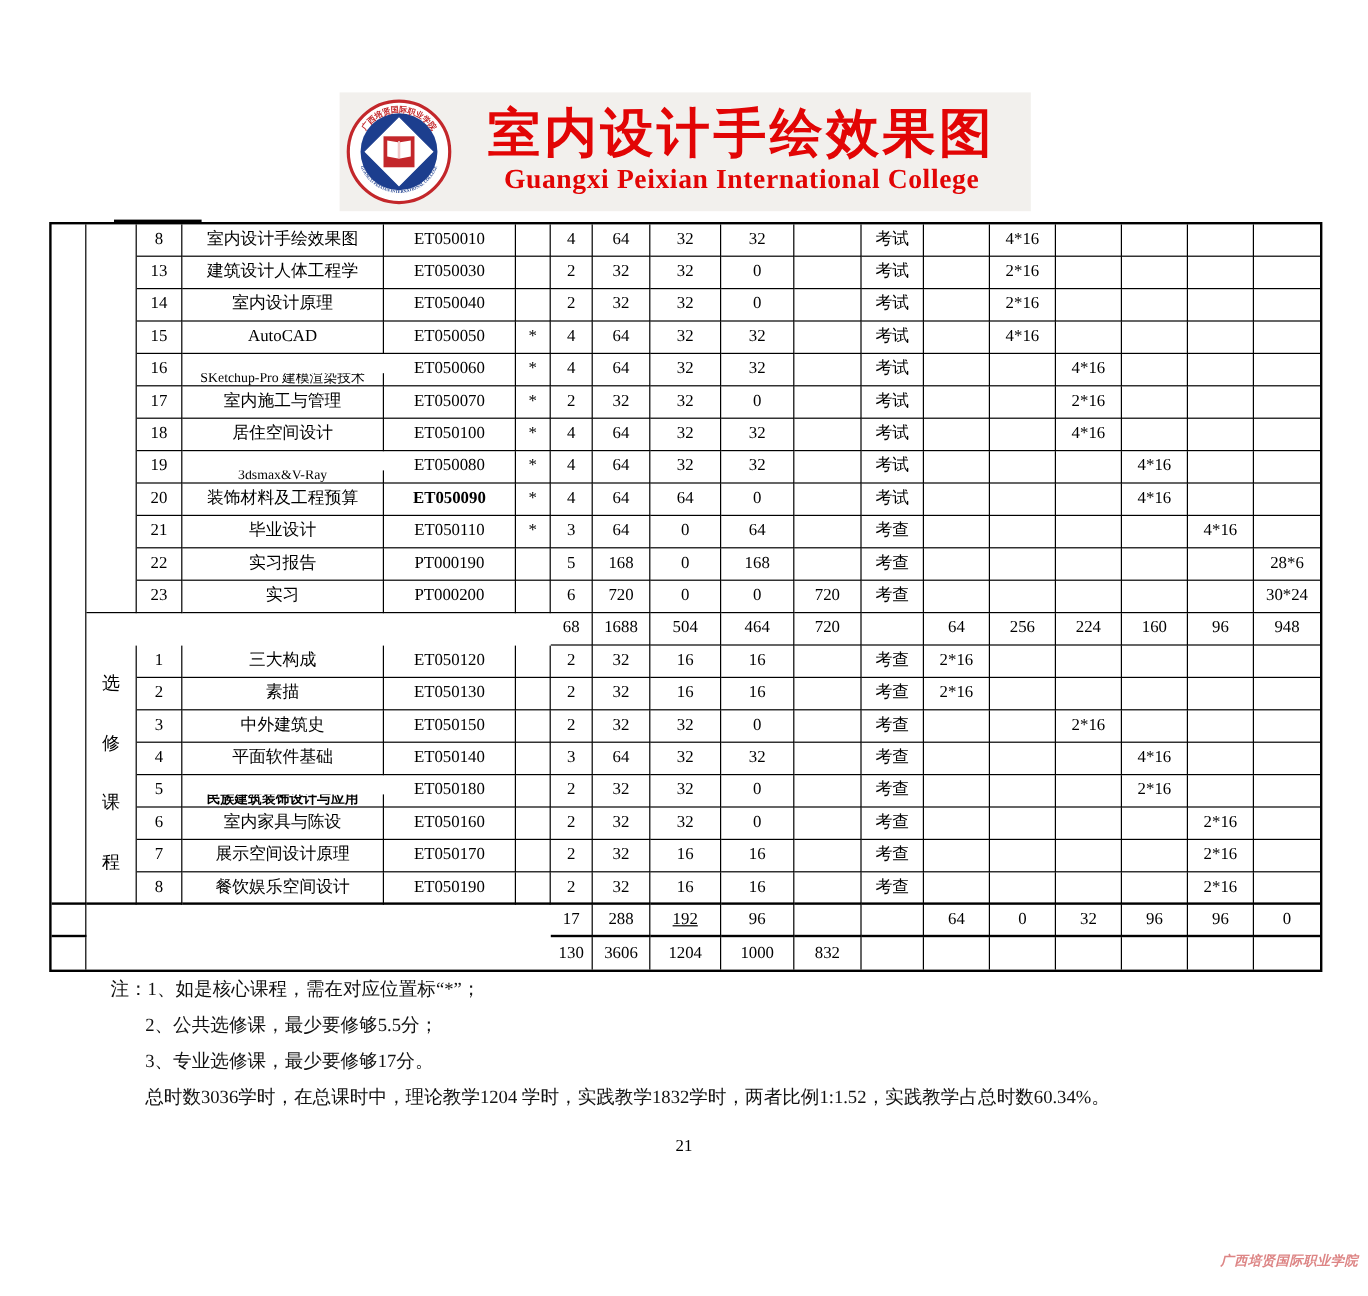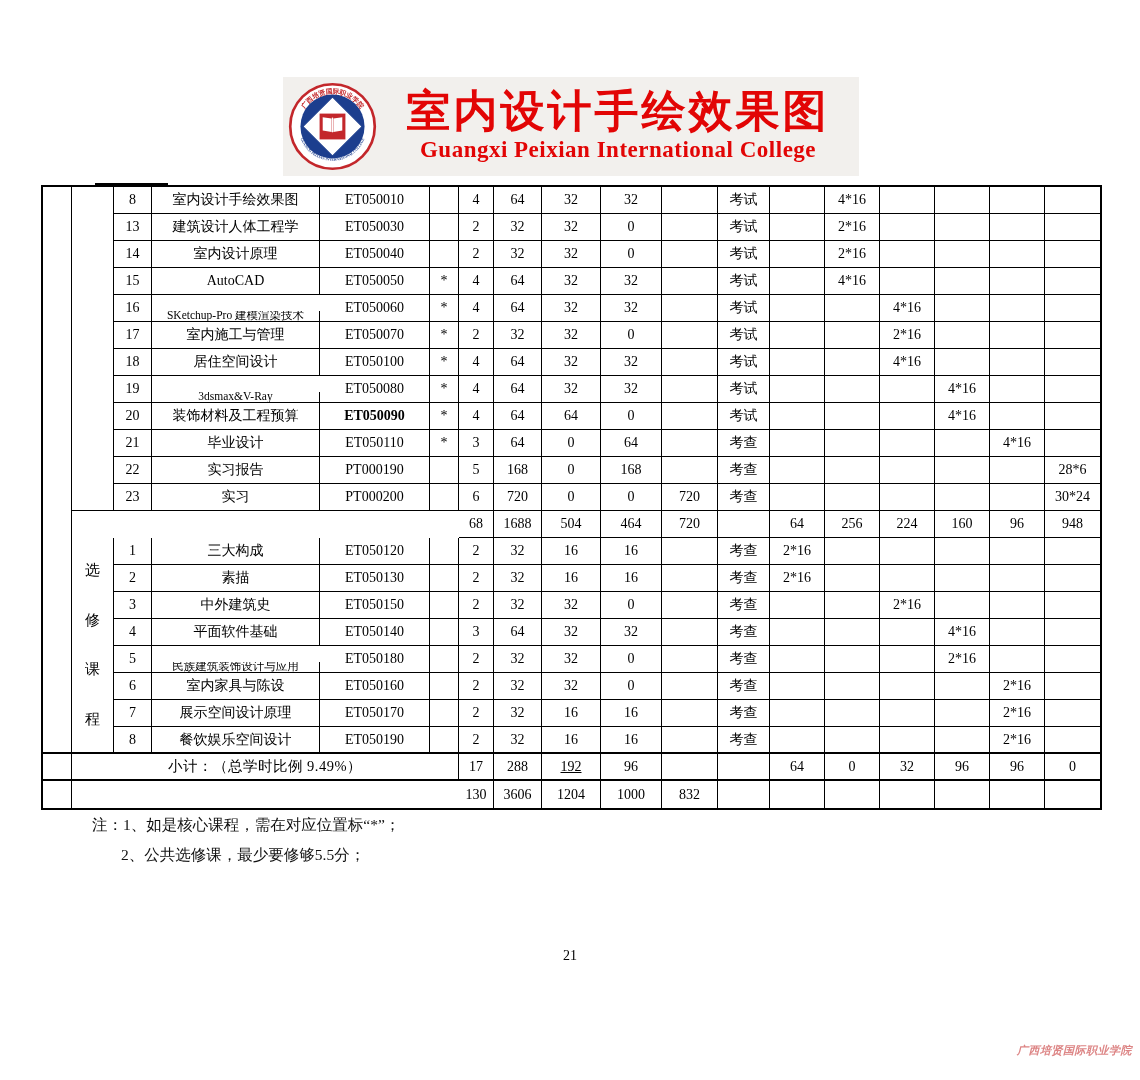--- a/index.html
+++ b/index.html
@@ -361,21 +361,21 @@
     <div class="cell" style="grid-area: 17 / 10 / span 1 / span 1;">32</div>
     <div class="cell" style="grid-area: 17 / 11 / span 1 / span 1;"></div>
     <div class="cell" style="grid-area: 17 / 12 / span 1 / span 1;">考查</div>
     <div class="cell" style="grid-area: 17 / 13 / span 1 / span 1;"></div>
     <div class="cell" style="grid-area: 17 / 14 / span 1 / span 1;"></div>
     <div class="cell" style="grid-area: 17 / 15 / span 1 / span 1;"></div>
     <div class="cell" style="grid-area: 17 / 16 / span 1 / span 1;">4*16</div>
     <div class="cell" style="grid-area: 17 / 17 / span 1 / span 1;"></div>
     <div class="cell last-col" style="grid-area: 17 / 18 / span 1 / span 1;"></div>
     <div class="cell" style="grid-area: 18 / 3 / span 1 / span 1;">5</div>
-    <div class="cell small" style="grid-area: 18 / 4 / span 1 / span 1;">民族建筑装饰设计与应用</div>
+    <div class="cell small" style="grid-area: 18 / 4 / span 1 / span 1; font-weight: bold;">民族建筑装饰设计与应用</div>
     <div class="cell" style="grid-area: 18 / 5 / span 1 / span 1;">ET050180</div>
     <div class="cell" style="grid-area: 18 / 6 / span 1 / span 1;"></div>
     <div class="cell" style="grid-area: 18 / 7 / span 1 / span 1;">2</div>
     <div class="cell" style="grid-area: 18 / 8 / span 1 / span 1;">32</div>
     <div class="cell" style="grid-area: 18 / 9 / span 1 / span 1;">32</div>
     <div class="cell" style="grid-area: 18 / 10 / span 1 / span 1;">0</div>
     <div class="cell" style="grid-area: 18 / 11 / span 1 / span 1;"></div>
     <div class="cell" style="grid-area: 18 / 12 / span 1 / span 1;">考查</div>
     <div class="cell" style="grid-area: 18 / 13 / span 1 / span 1;"></div>
     <div class="cell" style="grid-area: 18 / 14 / span 1 / span 1;"></div>
@@ -424,21 +424,20 @@
     <div class="cell thick-bottom" style="grid-area: 21 / 9 / span 1 / span 1;">16</div>
     <div class="cell thick-bottom" style="grid-area: 21 / 10 / span 1 / span 1;">16</div>
     <div class="cell thick-bottom" style="grid-area: 21 / 11 / span 1 / span 1;"></div>
     <div class="cell thick-bottom" style="grid-area: 21 / 12 / span 1 / span 1;">考查</div>
     <div class="cell thick-bottom" style="grid-area: 21 / 13 / span 1 / span 1;"></div>
     <div class="cell thick-bottom" style="grid-area: 21 / 14 / span 1 / span 1;"></div>
     <div class="cell thick-bottom" style="grid-area: 21 / 15 / span 1 / span 1;"></div>
     <div class="cell thick-bottom" style="grid-area: 21 / 16 / span 1 / span 1;"></div>
     <div class="cell thick-bottom" style="grid-area: 21 / 17 / span 1 / span 1;">2*16</div>
     <div class="cell last-col thick-bottom" style="grid-area: 21 / 18 / span 1 / span 1;"></div>
-    <div class="cell label thick-bottom" style="grid-area: 22 / 2 / span 1 / span 5;">小计：（总学时比例 9.49%）</div>
     <div class="cell thick-bottom" style="grid-area: 22 / 7 / span 1 / span 1;">17</div>
     <div class="cell thick-bottom" style="grid-area: 22 / 8 / span 1 / span 1;">288</div>
     <div class="cell thick-bottom" style="grid-area: 22 / 9 / span 1 / span 1; text-decoration: underline;">192</div>
     <div class="cell thick-bottom" style="grid-area: 22 / 10 / span 1 / span 1;">96</div>
     <div class="cell thick-bottom" style="grid-area: 22 / 11 / span 1 / span 1;"></div>
     <div class="cell thick-bottom" style="grid-area: 22 / 12 / span 1 / span 1;"></div>
     <div class="cell thick-bottom" style="grid-area: 22 / 13 / span 1 / span 1;">64</div>
     <div class="cell thick-bottom" style="grid-area: 22 / 14 / span 1 / span 1;">0</div>
     <div class="cell thick-bottom" style="grid-area: 22 / 15 / span 1 / span 1;">32</div>
     <div class="cell thick-bottom" style="grid-area: 22 / 16 / span 1 / span 1;">96</div>
@@ -454,16 +453,18 @@
     <div class="cell no-bottom" style="grid-area: 23 / 14 / span 1 / span 1;"></div>
     <div class="cell no-bottom" style="grid-area: 23 / 15 / span 1 / span 1;"></div>
     <div class="cell no-bottom" style="grid-area: 23 / 16 / span 1 / span 1;"></div>
     <div class="cell no-bottom" style="grid-area: 23 / 17 / span 1 / span 1;"></div>
     <div class="cell last-col no-bottom" style="grid-area: 23 / 18 / span 1 / span 1;"></div>
   </div>
 
 <div class="notes">
   <div class="note-line"><span>注：</span><span>1、如是核心课程，需在对应位置标“*”；</span></div>
   <div class="note-line note-indent">2、公共选修课，最少要修够5.5分；</div>
+  <div class="note-line note-indent">3、专业选修课，最少要修够17分。</div>
+  <div class="note-line note-indent">总时数3036学时，在总课时中，理论教学1204 学时，实践教学1832学时，两者比例1:1.52，实践教学占总时数60.34%。</div>
 </div>
 
 <div class="page-number">21</div>
 <div class="watermark">广西培贤国际职业学院</div>
 
 </body></html>

